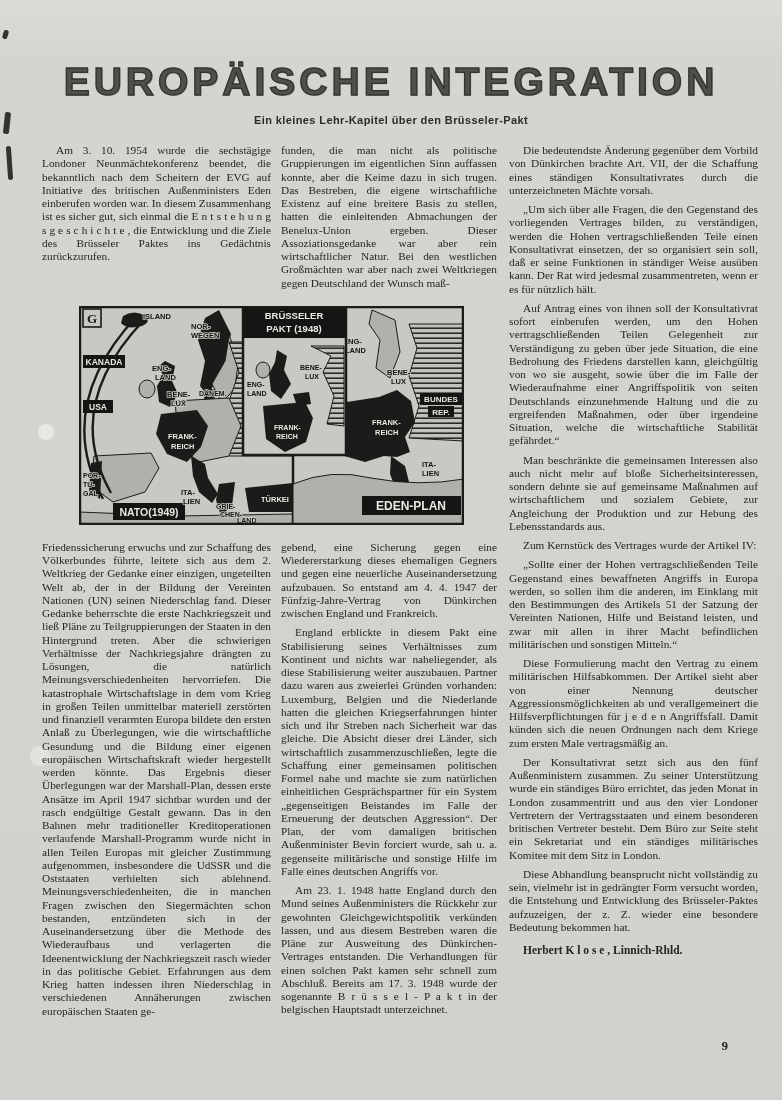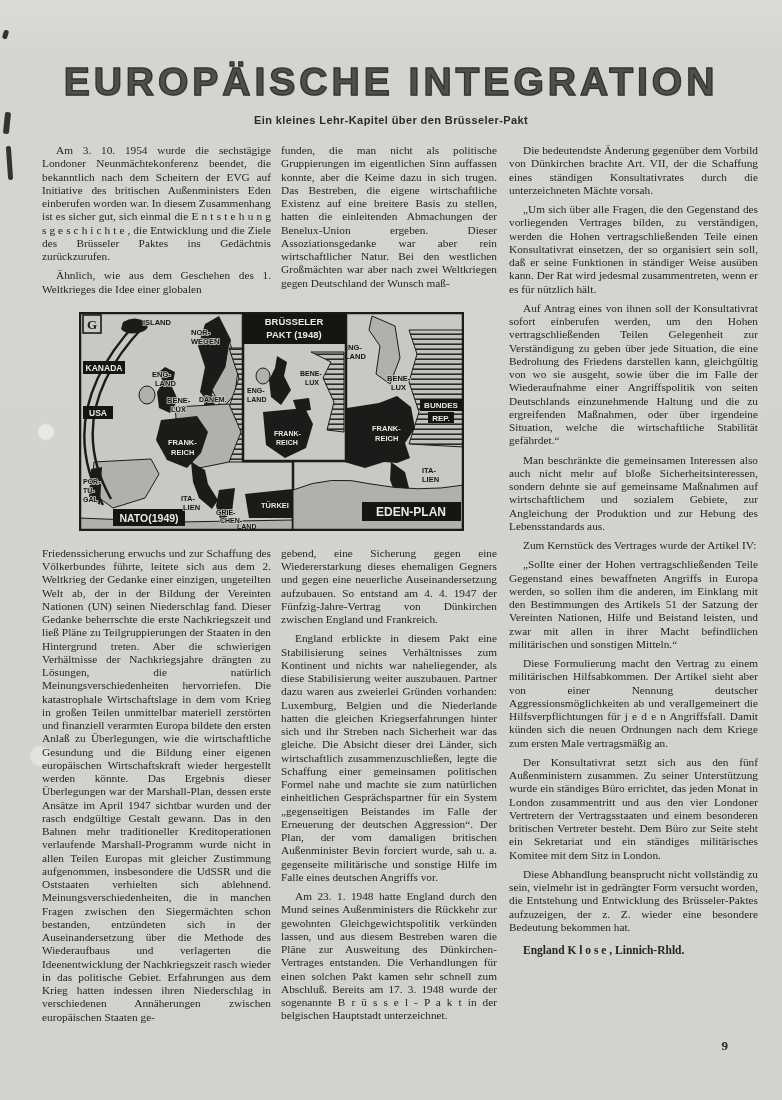--- a/index.html
+++ b/index.html
@@ -111,21 +111,20 @@
   <header>
     <h1 class="title">EUROPÄISCHE INTEGRATION</h1>
     <div class="subtitle">Ein kleines Lehr-Kapitel über den Brüsseler-Pakt</div>
   </header>
 
   <div class="columns">
     <div class="left-wrap">
       <div class="row">
         <div class="col1">
           <p class="body">Am 3. 10. 1954 wurde die sechstägige Londoner Neunmächtekonferenz beendet, die bekanntlich nach dem Scheitern der EVG auf Initiative des britischen Außenministers Eden einberufen worden war. In diesem Zusammenhang ist es sicher gut, sich einmal die E n t s t e h u n g s g e s c h i c h t e , die Entwicklung und die Ziele des Brüsseler Paktes ins Gedächtnis zurückzurufen.</p>
-          <p class="body">Ähnlich, wie aus dem Geschehen des 1. Weltkrieges die Idee einer globalen</p>
         </div>
         <div class="col2">
           <p class="body cont">funden, die man nicht als politische Gruppierungen im eigentlichen Sinn auffassen konnte, aber die Keime dazu in sich trugen. Das Bestreben, die eigene wirtschaftliche Existenz auf eine breitere Basis zu stellen, hatten die einleitenden Abmachungen der Benelux-Union ergeben. Dieser Assoziationsgedanke war aber rein wirtschaftlicher Natur. Bei den westlichen Großmächten war aber nach zwei Weltkriegen gegen Deutschland der Wunsch maß-</p>
         </div>
       </div>
 
       <figure class="map">
         <svg width="385" height="219" viewBox="0 0 385 219">
           <defs>
             <pattern id="stripes" width="5" height="5" patternUnits="userSpaceOnUse">
@@ -252,18 +251,18 @@
     <div class="col3">
       <p class="body">Die bedeutendste Änderung gegenüber dem Vorbild von Dünkirchen brachte Art. VII, der die Schaffung eines ständigen Konsultativrates durch die unterzeichneten Mächte vorsah.</p>
       <p class="body">„Um sich über alle Fragen, die den Gegenstand des vorliegenden Vertrages bilden, zu verständigen, werden die Hohen vertragschließenden Teile einen Konsultativrat einsetzen, der so organisiert sein soll, daß er seine Funktionen in ständiger Weise ausüben kann. Der Rat wird jedesmal zusammentreten, wenn er es für nützlich hält.</p>
       <p class="body">Auf Antrag eines von ihnen soll der Konsultativrat sofort einberufen werden, um den Hohen vertragschließenden Teilen Gelegenheit zur Verständigung zu geben über jede Situation, die eine Bedrohung des Friedens darstellen kann, gleichgültig von wo sie ausgeht, sowie über die im Falle der Wiederaufnahme einer Angriffspolitik von seiten Deutschlands einzunehmende Haltung und die zu ergreifenden Maßnahmen, oder über irgendeine Situation, welche die wirtschaftliche Stabilität gefährdet.“</p>
       <p class="body">Man beschränkte die gemeinsamen Interessen also auch nicht mehr auf bloße Sicherheitsinteressen, sondern dehnte sie auf gemeinsame Maßnahmen auf wirtschaftlichem und sozialem Gebiete, zur Angleichung der Produktion und zur Hebung des Lebensstandards aus.</p>
       <p class="body">Zum Kernstück des Vertrages wurde der Artikel IV:</p>
       <p class="body">„Sollte einer der Hohen vertragschließenden Teile Gegenstand eines bewaffneten Angriffs in Europa werden, so sollen ihm die anderen, im Einklang mit den Bestimmungen des Artikels 51 der Satzung der Vereinten Nationen, Hilfe und Beistand leisten, und zwar mit allen in ihrer Macht befindlichen militärischen und sonstigen Mitteln.“</p>
       <p class="body">Diese Formulierung macht den Vertrag zu einem militärischen Hilfsabkommen. Der Artikel sieht aber von einer Nennung deutscher Aggressionsmöglichkeiten ab und verallgemeinert die Hilfsverpflichtungen für j e d e n Angriffsfall. Damit künden sich die neuen Ordnungen nach dem Kriege zum ersten Male vertragsmäßig an.</p>
       <p class="body">Der Konsultativrat setzt sich aus den fünf Außenministern zusammen. Zu seiner Unterstützung wurde ein ständiges Büro errichtet, das jeden Monat in London zusammentritt und aus den vier Londoner Vertretern der Vertragsstaaten und einem besonderen britischen Vertreter besteht. Dem Büro zur Seite steht ein Sekretariat und ein ständiges militärisches Komitee mit dem Sitz in London.</p>
       <p class="body">Diese Abhandlung beansprucht nicht vollständig zu sein, vielmehr ist in gedrängter Form versucht worden, die Entstehung und Entwicklung des Brüsseler-Paktes aufzuzeigen, der z. Z. wieder eine besondere Bedeutung bekommen hat.</p>
-      <p class="byline">England K l o s e , Linnich-Rhld.</p>
+      <p class="byline">Herbert K l o s e , Linnich-Rhld.</p>
     </div>
   </div>
 
   <div class="page-number">9</div>
 </div>
 
 </body></html>

